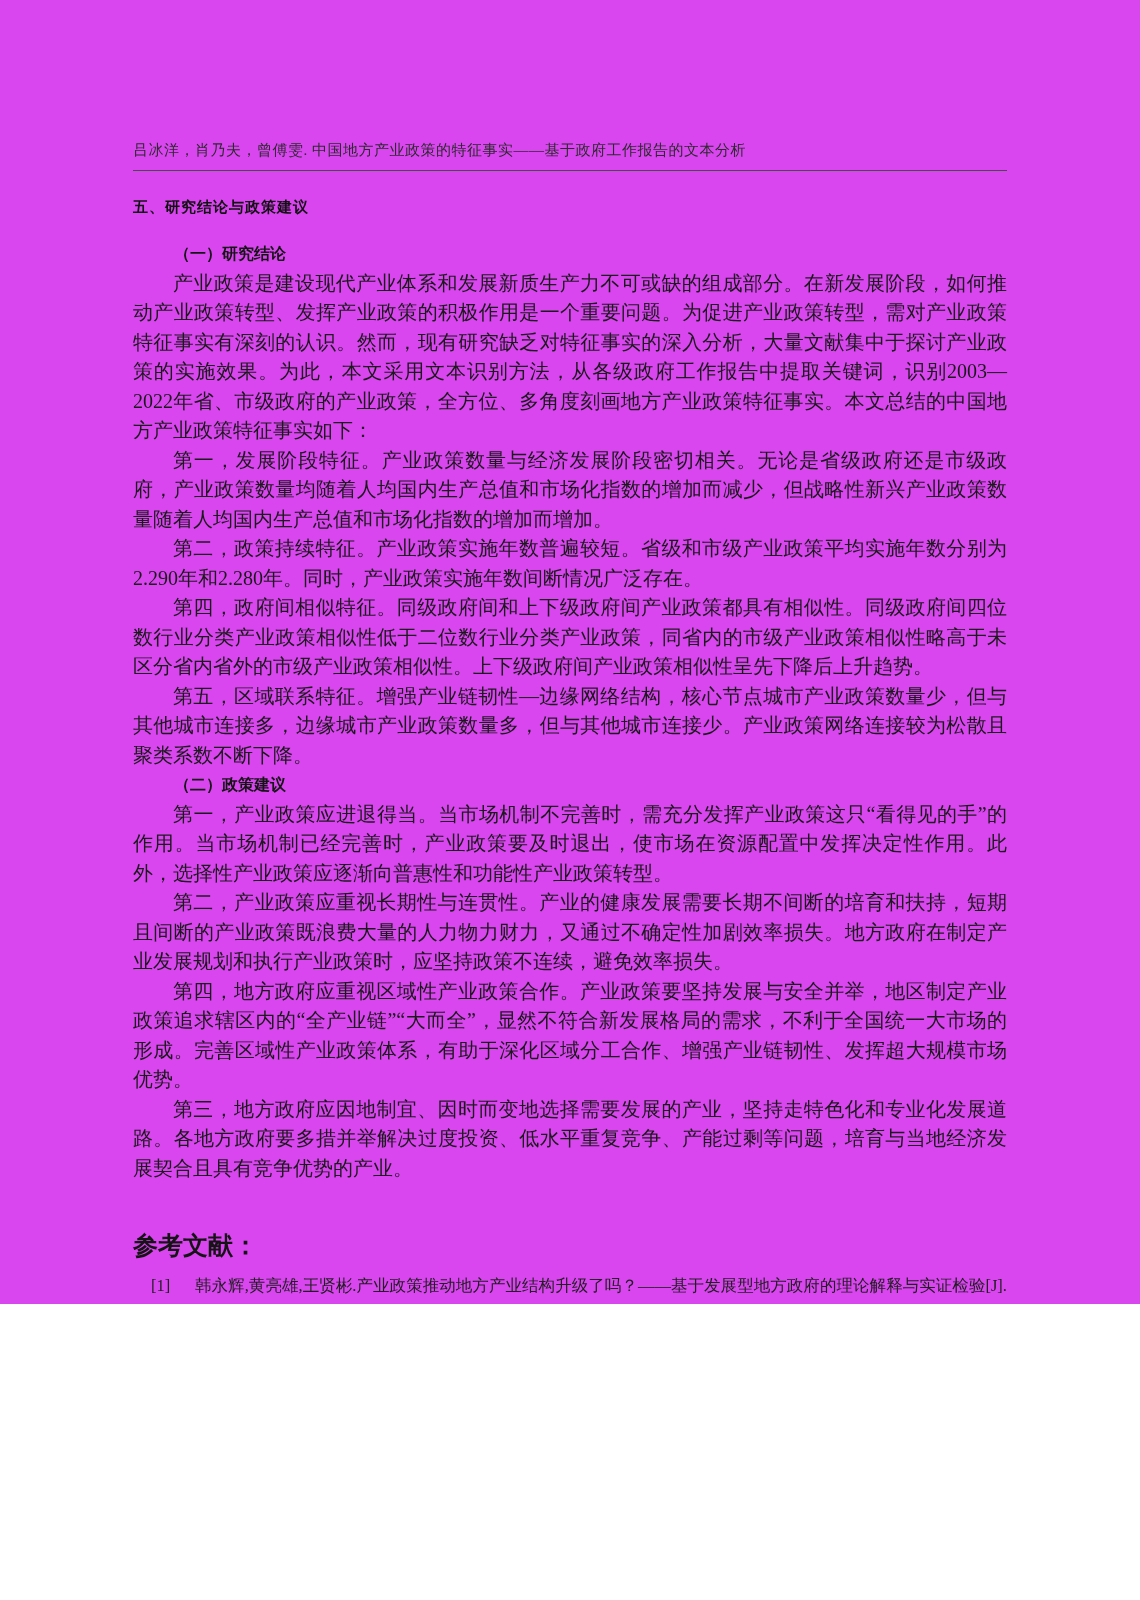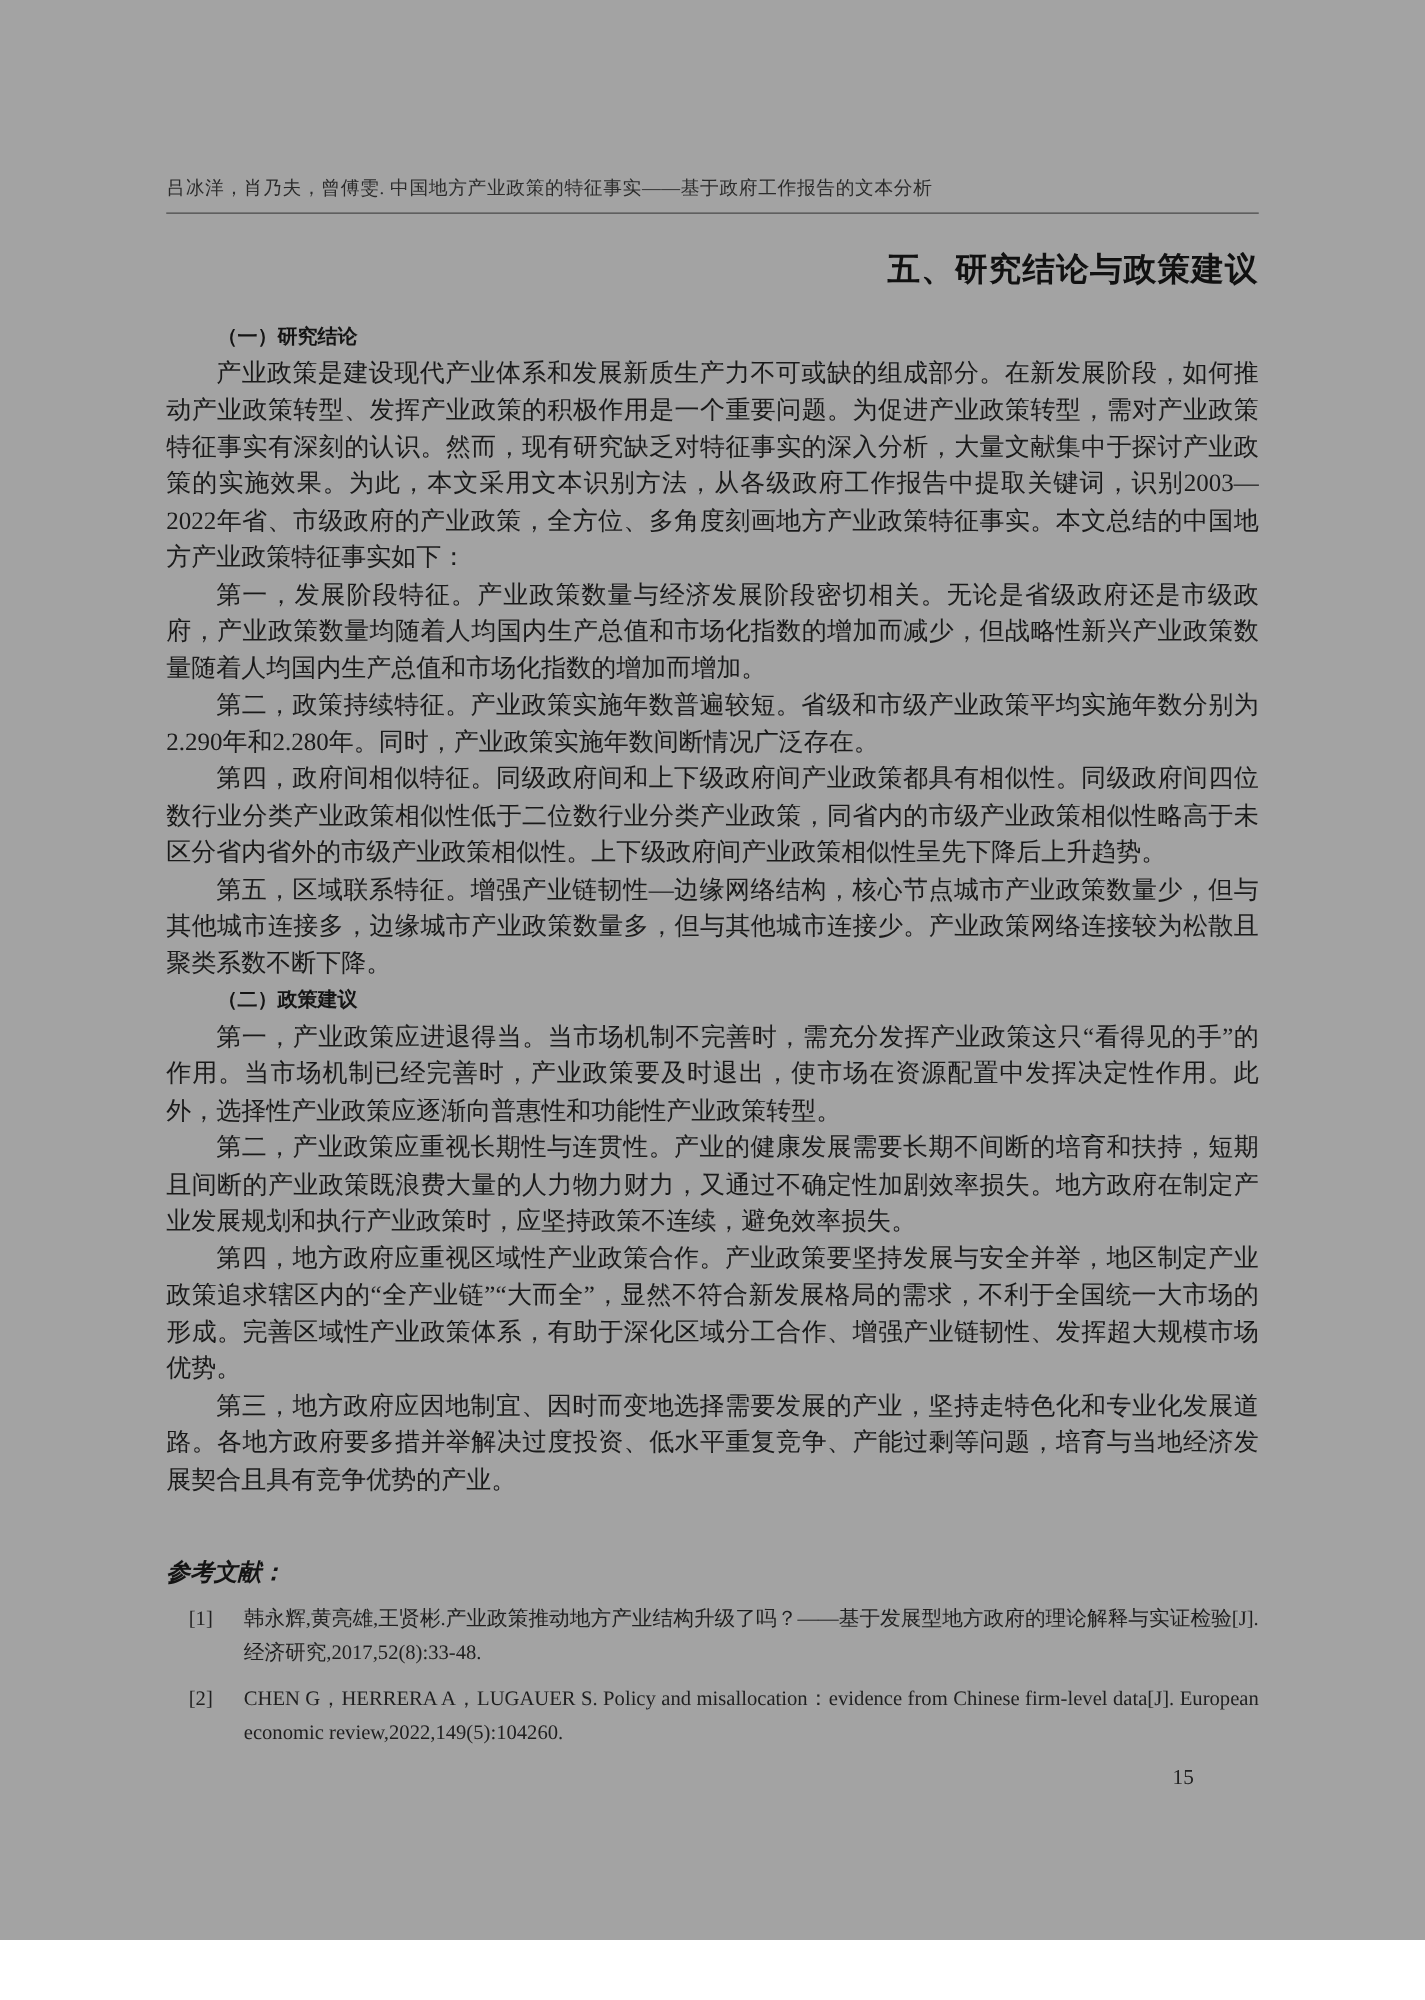--- a/index.html
+++ b/index.html
@@ -1,20 +1,20 @@
 <!DOCTYPE html>
 <html lang="zh"><head>
 <meta charset="utf-8">
 <style>
   html, body { margin: 0; padding: 0; background: #ffffff; }
   .page {
     position: relative;
     width: 1140px;
-    height: 1552px;
-    background: #a3a3a3;
+    height: 1304px;
+    background: #d946ef;
     font-family: "Liberation Serif", "DejaVu Serif", serif;
     color: #1a1a1a;
     overflow: hidden;
   }
   .content {
     position: absolute;
     left: 133px;
     width: 874px;
     top: 0;
   }
@@ -25,22 +25,22 @@
     color: #2b2b2b;
   }
   .header-rule {
     margin-top: 10px;
     border: none;
     border-top: 1.5px solid #4a4a4a;
     height: 0;
   }
   .doc-title {
     margin: 27px 0 0 0;
-    text-align: right;
-    font-size: 26px;
+    text-align: left;
+    font-size: 15px;
     font-weight: bold;
     letter-spacing: 1px;
     color: #111111;
     font-family: "Liberation Sans", "DejaVu Sans", sans-serif;
   }
   .section-heading {
     margin: 0;
     padding-left: 41px;
     font-size: 16px;
     font-weight: bold;
@@ -53,25 +53,24 @@
     margin: 0;
     font-size: 20px;
     line-height: 29.5px;
     text-align: justify;
     text-indent: 2em;
     color: #1a1a1a;
   }
   .refs { margin-top: 46px; }
   .refs-heading {
     margin: 0;
-    font-size: 19px;
+    font-size: 25px;
     font-weight: bold;
     color: #141414;
     font-family: "Liberation Sans", "DejaVu Sans", sans-serif;
-    font-style: italic;
   }
   .ref-item {
     display: flex;
     margin-top: 10px;
     padding-left: 18px;
     font-size: 16.5px;
     line-height: 27px;
     color: #1f1f1f;
   }
   .ref-label { width: 44px; flex-shrink: 0; }

